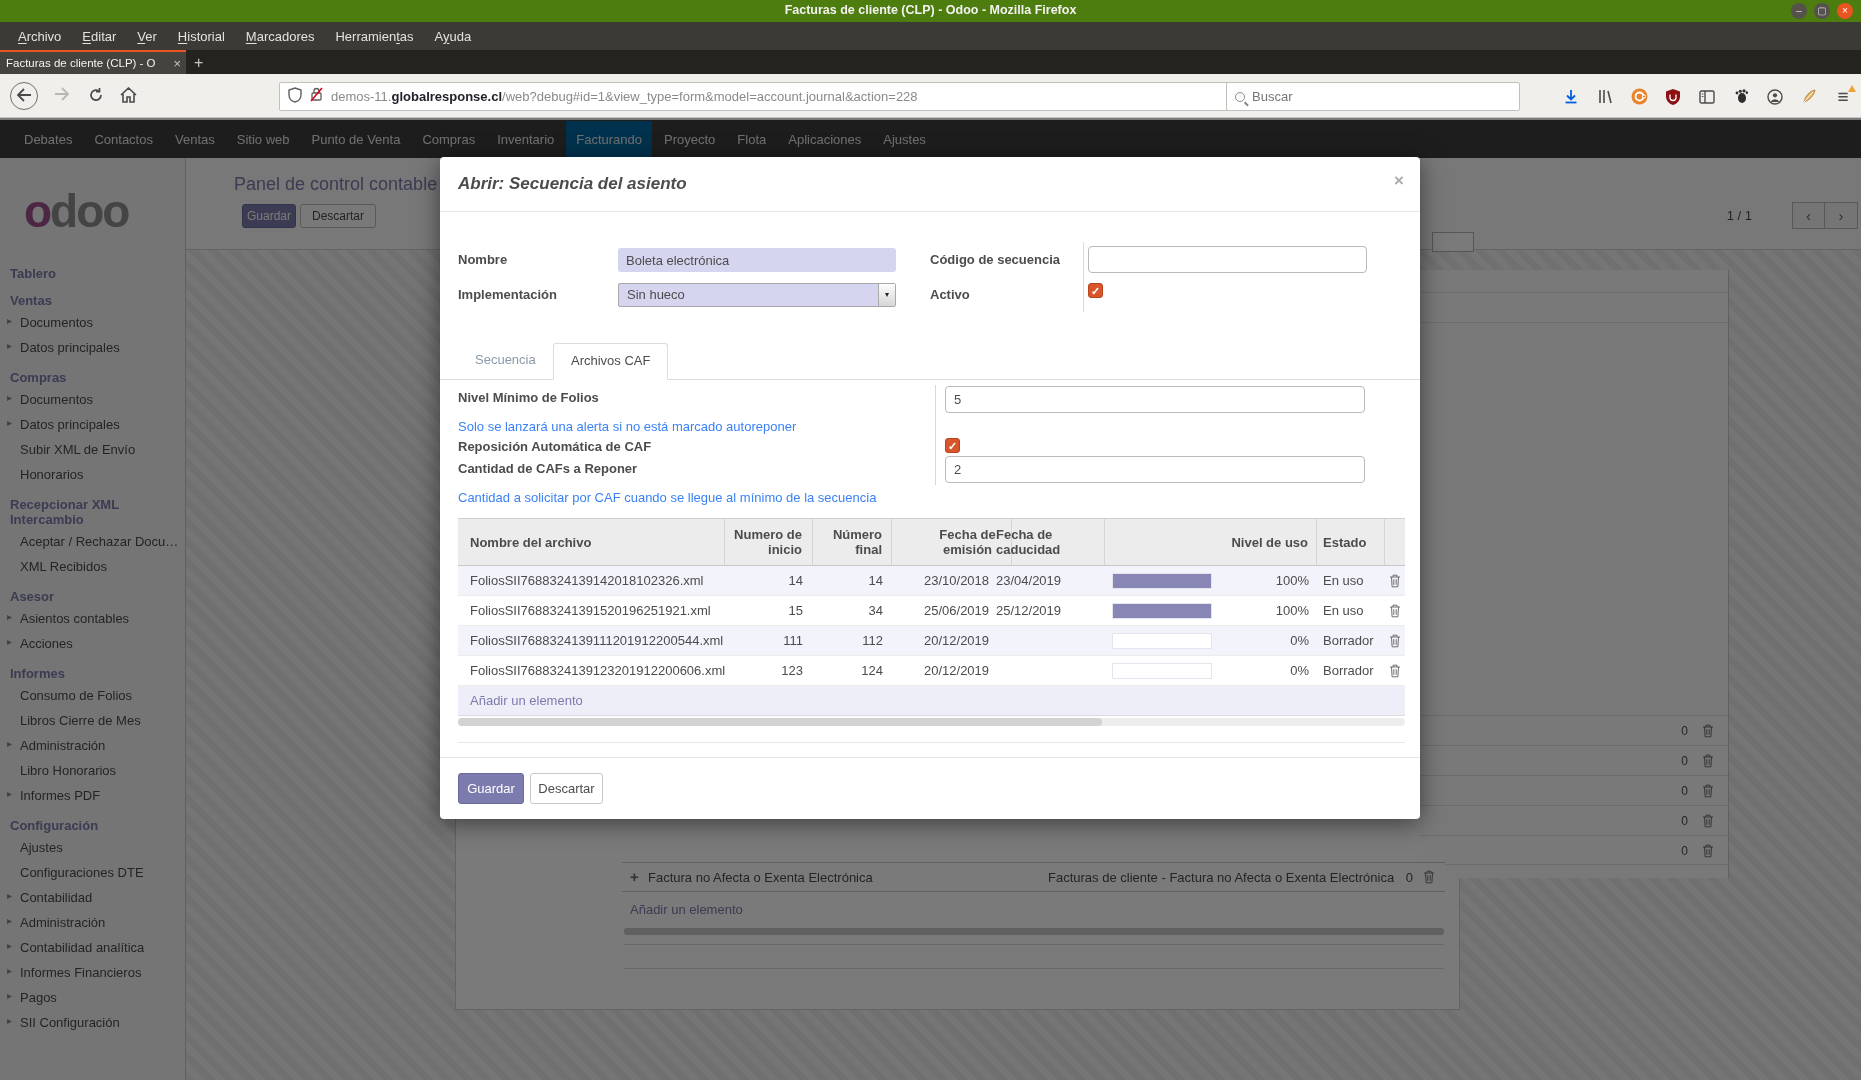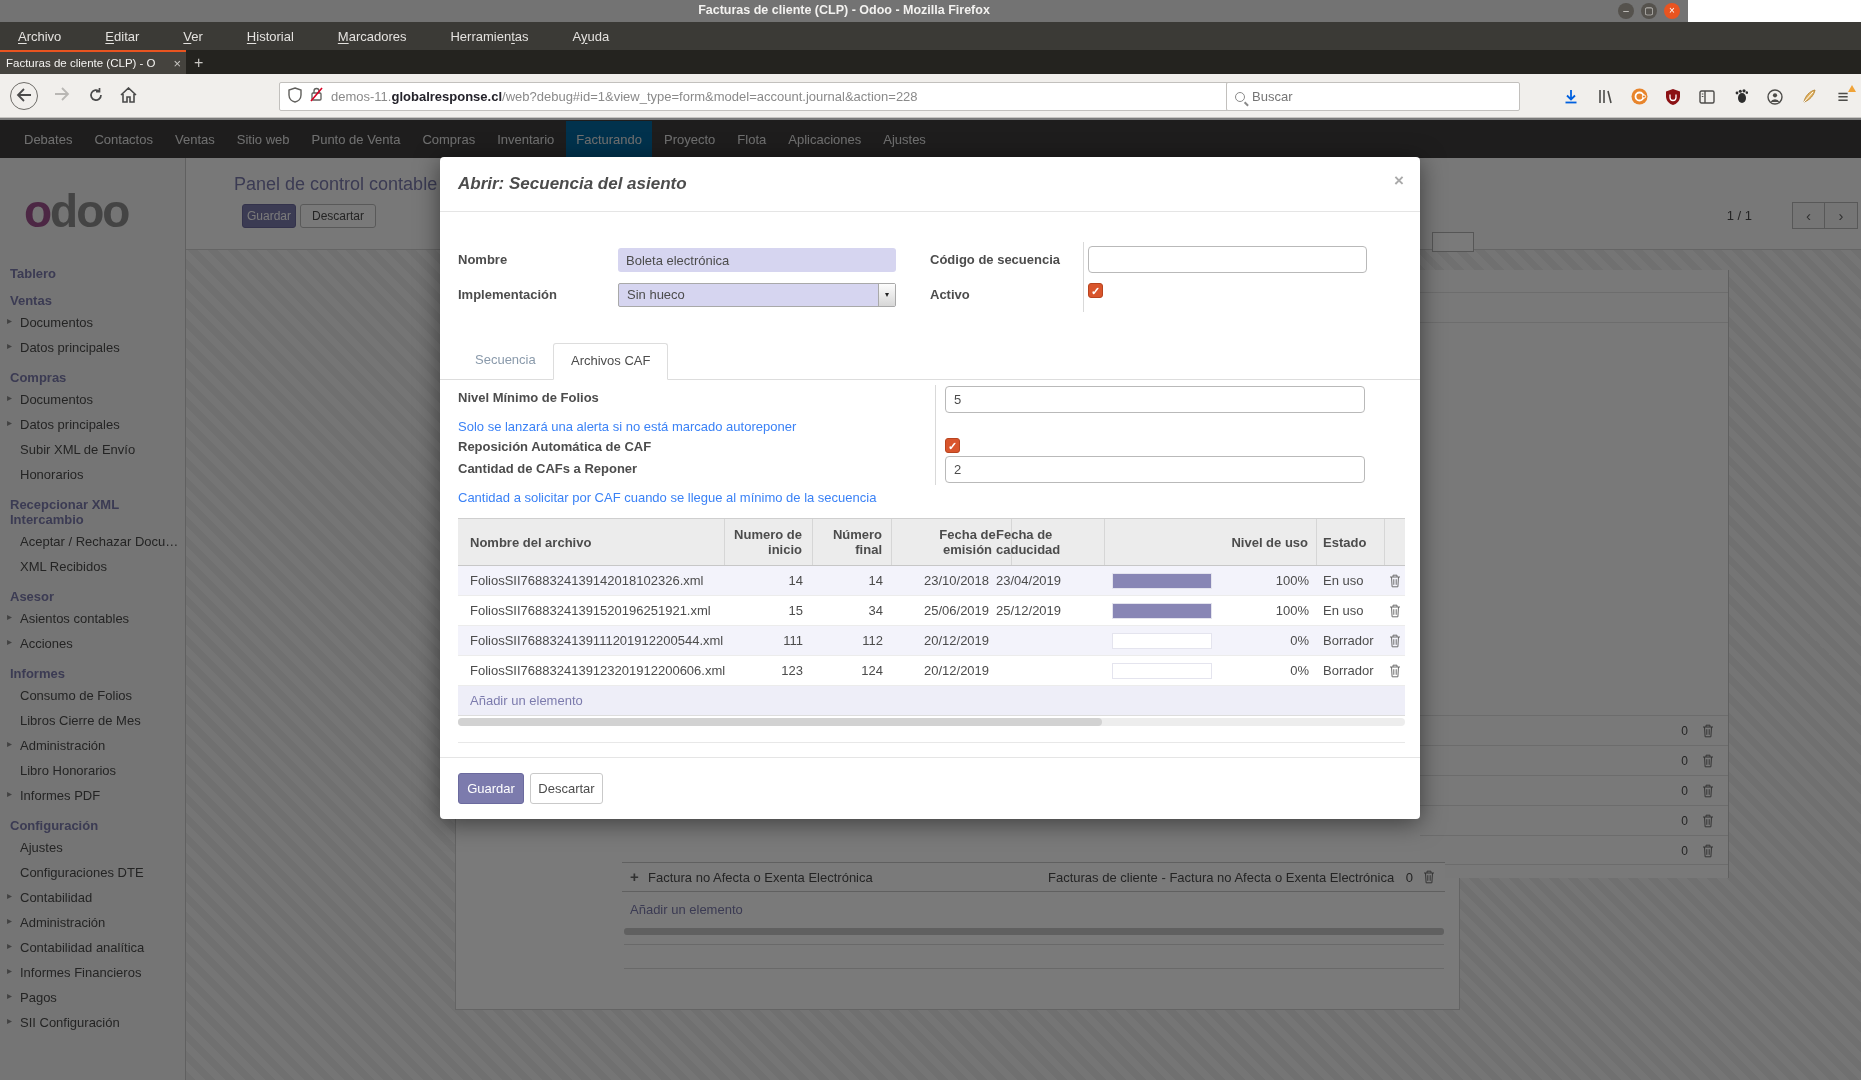--- a/index.html
+++ b/index.html
@@ -1,25 +1,25 @@
 <!DOCTYPE html>
 <html><head>
 <meta charset="utf-8">
 <style>
   * { margin:0; padding:0; box-sizing:border-box; }
   html,body { width:1861px; height:1080px; overflow:hidden; }
   body { font-family:"Liberation Sans", sans-serif; position:relative; background:#fff; }
 
   
-  .titlebar { position:absolute; left:0; top:0; width:1688px; height:22px; background:#737373; }
+  .titlebar { position:absolute; left:0; top:0; width:1861px; height:22px; background:#4d7c0f; }
   .win-title { position:absolute; left:0; right:0; top:3px; text-align:center; color:#f3f2f0; font-size:12.5px; font-weight:bold; }
   .win-btns { position:absolute; right:8px; top:3px; display:flex; gap:7px; }
   .win-btn { width:16px; height:16px; border-radius:50%; background:#55524d; color:#d8d6d2; font-size:10px; line-height:15px; text-align:center; }
   .win-btn.close { background:#e95420; color:#fff; }
-  .menubar { position:absolute; left:0; top:22px; width:1861px; height:28px; background:#3b3a36; display:flex; align-items:center; padding-left:18px; gap:44px; }
+  .menubar { position:absolute; left:0; top:22px; width:1861px; height:28px; background:#3b3a36; display:flex; align-items:center; padding-left:18px; gap:21px; }
   .menu-item { color:#e4e2df; font-size:13px; }
   .menu-item u { text-decoration:underline; text-underline-offset:2px; }
   .tabbar { position:absolute; left:0; top:50px; width:1861px; height:24px; background:#24231f; }
   .tab { position:absolute; left:0; top:0; width:186px; height:24px; background:#45433e; border-top:2px solid #e95420; color:#f4f3f1; font-size:11.5px; line-height:22px; padding:0 6px; white-space:nowrap; }
   .tab-close { position:absolute; right:5px; top:1px; color:#c9c7c3; font-size:13px; }
   .newtab-btn { position:absolute; left:194px; top:2px; color:#c9c7c3; font-size:16px; line-height:22px; }
   .toolbar { position:absolute; left:0; top:74px; width:1861px; height:44px; background:#f1efec; border-bottom:1px solid #c6c4c1; }
   .nav-btn { position:absolute; top:8px; width:28px; height:28px; text-align:center; }
   .nav-btn svg { margin-top:5px; }
   .back-circle { border:1.5px solid #6e6c68; border-radius:50%; }

